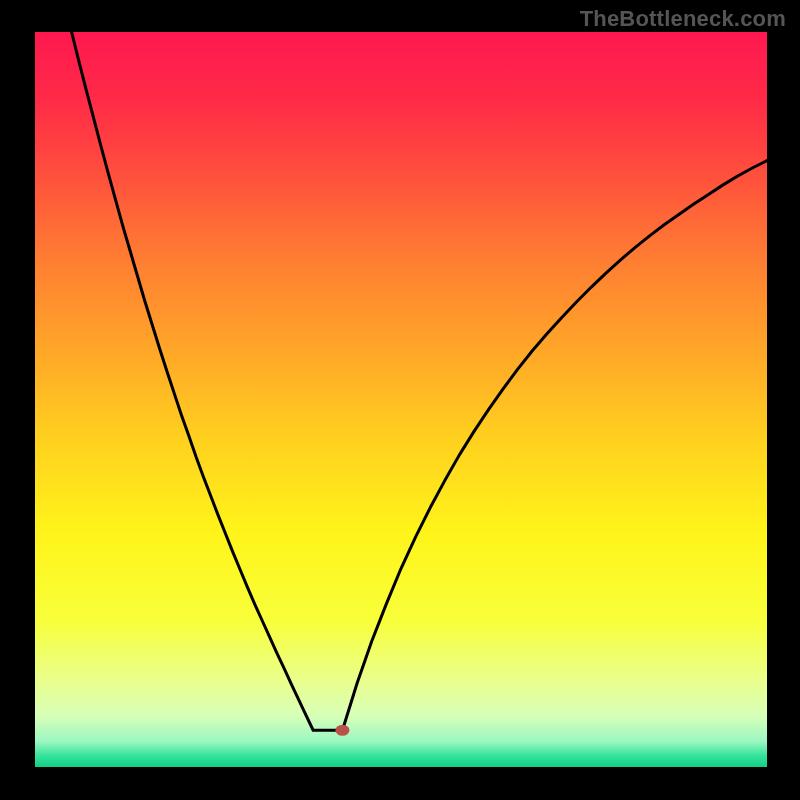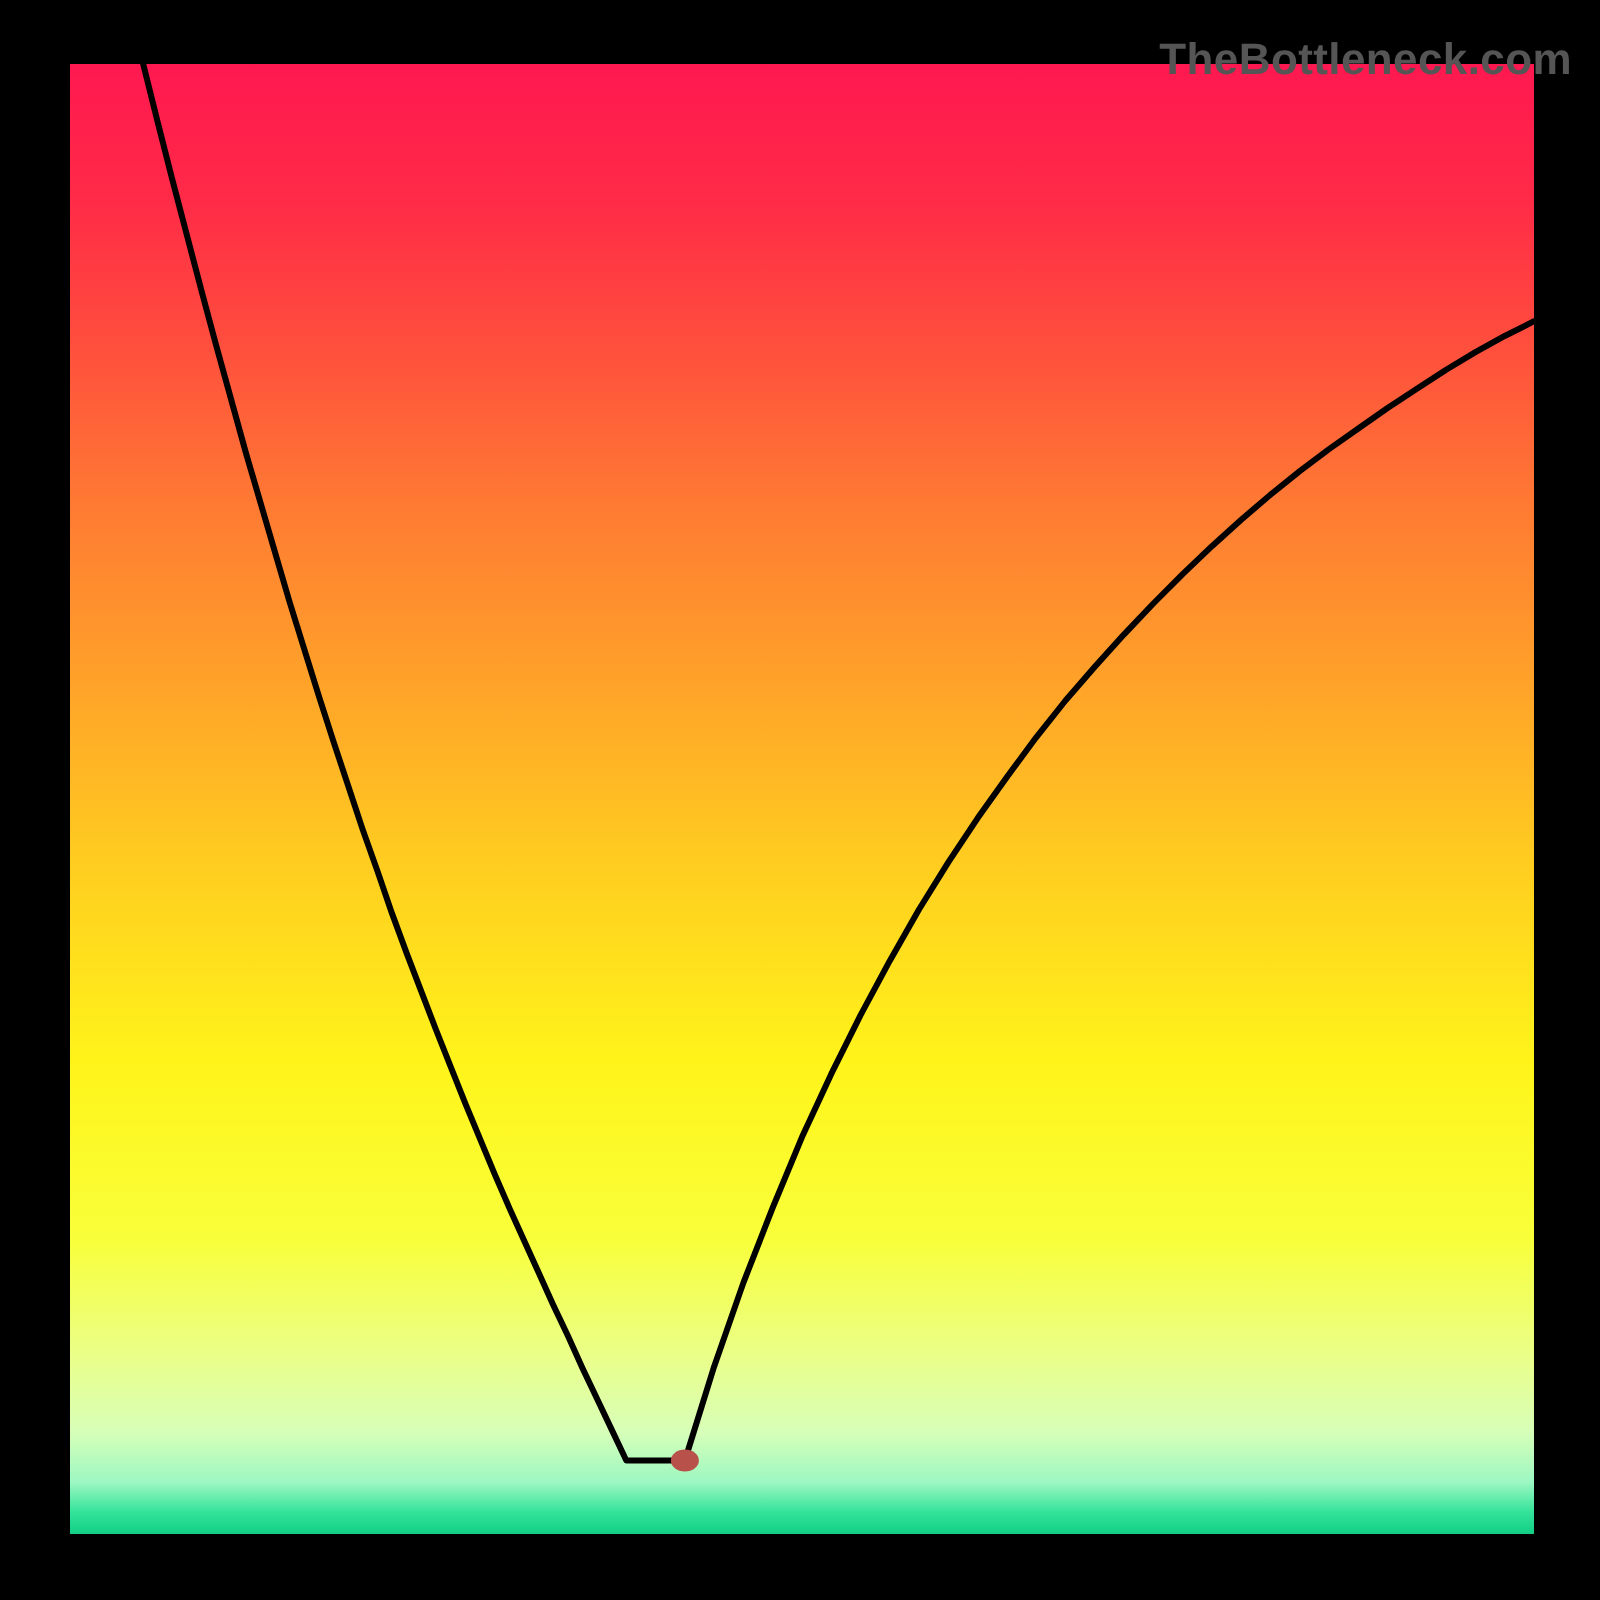--- a/index.html
+++ b/index.html
@@ -14,21 +14,21 @@
   .frame {
     position: absolute;
     left: 0;
     top: 0;
     width: 800px;
     height: 800px;
     background: #000;
   }
   .watermark {
     position: absolute;
-    top: 17px;
+    top: 6px;
     right: 14px;
     color: #555;
     font-size: 22px;
     font-weight: 600;
     letter-spacing: 0.2px;
     user-select: none;
   }
   svg {
     display: block;
   }

